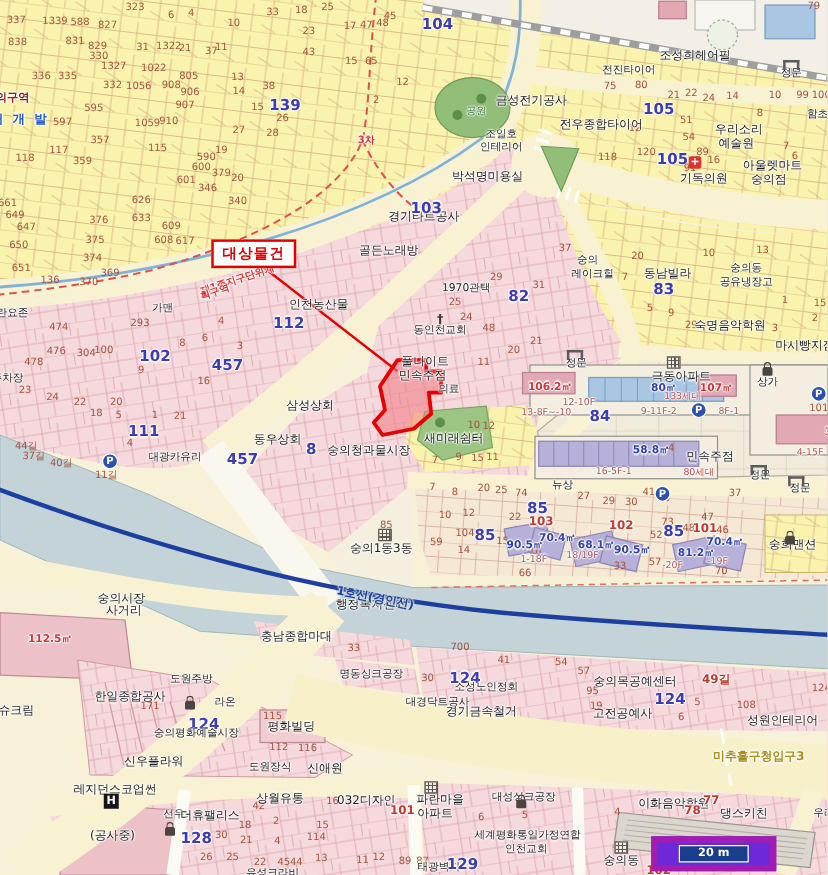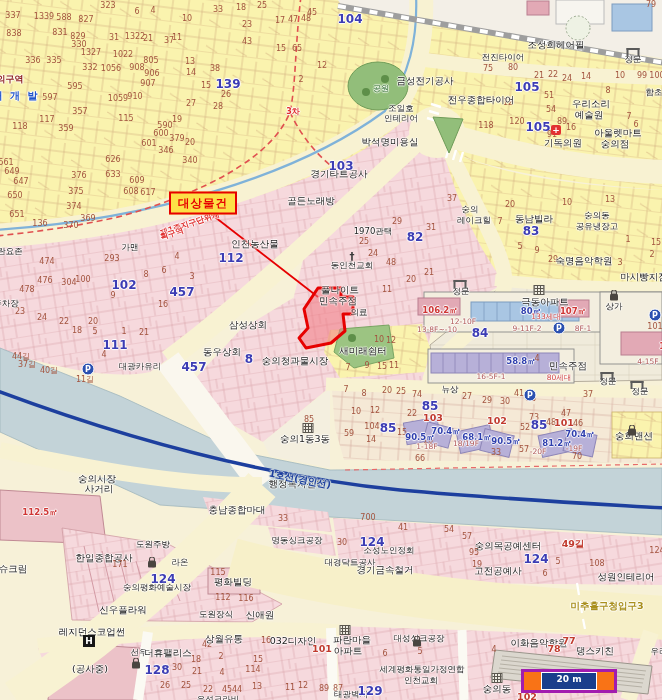--- a/index.html
+++ b/index.html
@@ -34,25 +34,25 @@
   .gate{width:9px;height:6px;border:2px solid #5a5a5a;border-bottom:none;}
   .bag{width:8px;height:7px;background:#4a4540;border-radius:2px 2px 1px 1px;position:relative;}
   .bag::before{content:"";position:absolute;top:-4px;left:1px;width:4px;height:4px;
       border:1.4px solid #4a4540;border-bottom:none;border-radius:3px 3px 0 0;}
   .grid{width:9px;height:8px;border:1px solid #5a564e;background:
       repeating-linear-gradient(90deg,transparent 0 2px,#5a564e 2px 3px),
       repeating-linear-gradient(0deg,transparent 0 2px,#5a564e 2px 3px);background-color:#efece2;}
   .cross{width:10px;height:10px;background:#e23030;color:#fff;font-size:9px;font-weight:bold;
       border-radius:2px;}
   .church{color:#3a3a3a;font-size:10px;font-weight:bold;}
-  #callout{position:absolute;border:2px solid #e60000;background:#fde047;color:#e60000;
+  #callout{position:absolute;border:2px solid #e60000;background:#ffffff;color:#e60000;
       font-weight:bold;font-size:11.5px;padding:2px 7px;transform:translate(-50%,-50%);
       letter-spacing:1px;}
-  #scalebar{position:absolute;left:521px;top:669px;width:90px;height:18px;background:#f97316;
-      border:3px solid #a21caf;display:flex;justify-content:center;}
+  #scalebar{position:absolute;left:521px;top:669px;width:90px;height:18px;background:#6d28d9;
+      border:5px solid #a21caf;display:flex;align-items:center;justify-content:center;}
   #scalebar .in{background:#1a3e8c;color:#fff;font-size:9px;font-weight:bold;
       padding:1px 14px;border:1px solid #fff;line-height:1.2;}
 </style>
 </head>
 <body>
 
 <div id="stage">
 
 <svg width="662" height="700" viewBox="0 0 662 700">
   <defs>

